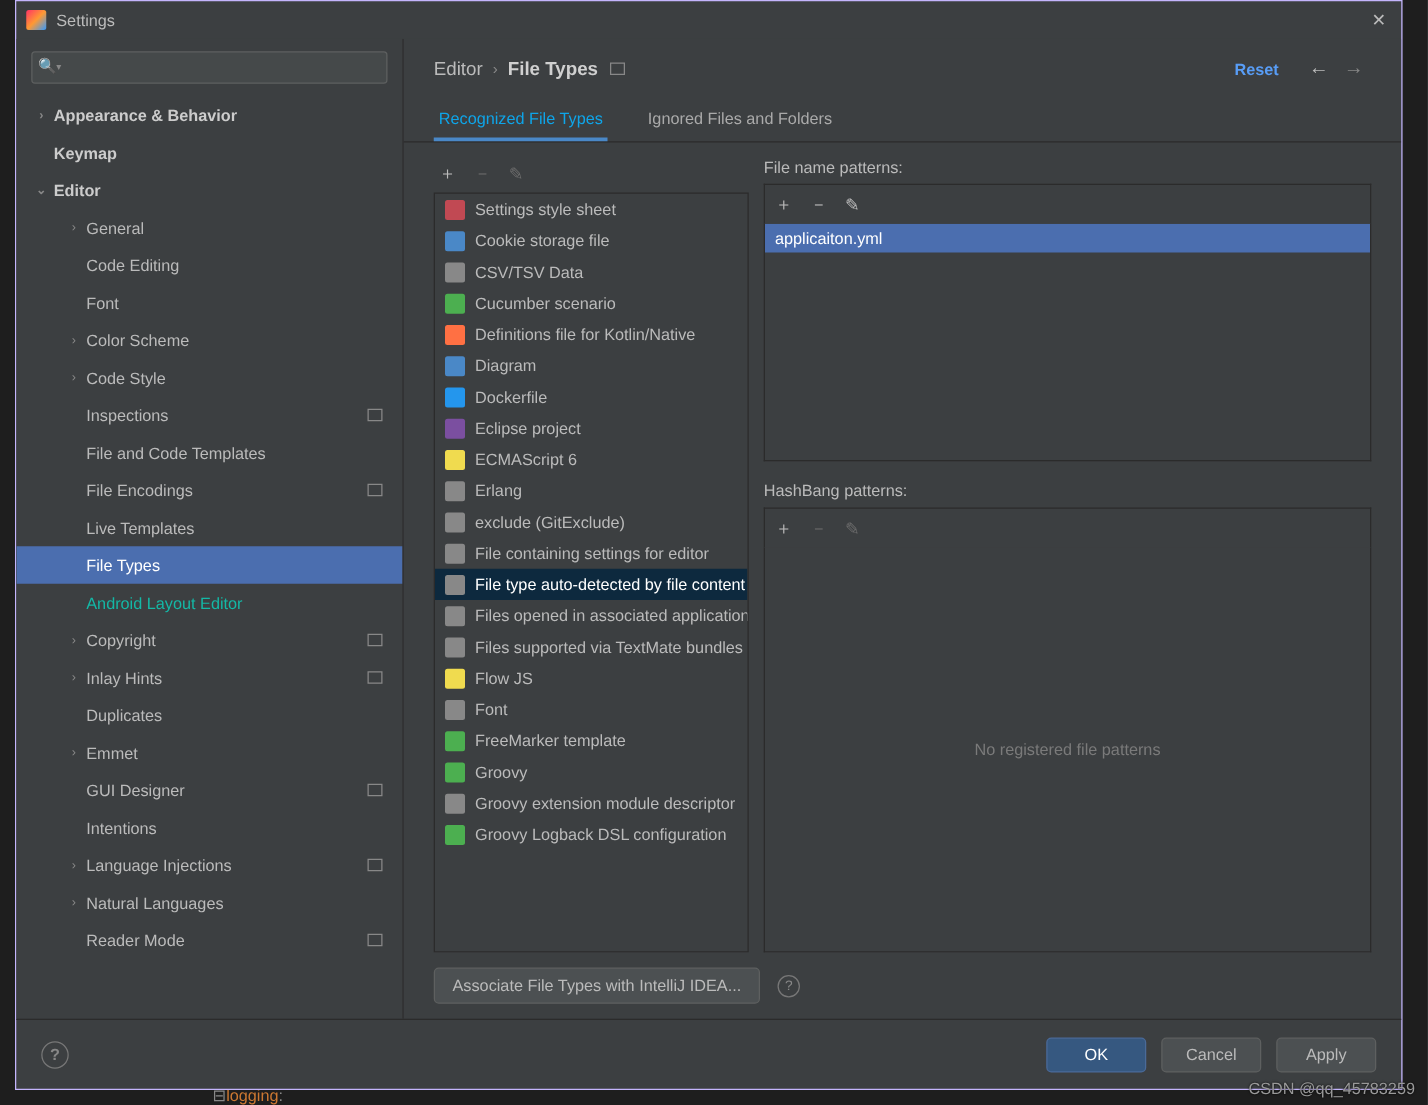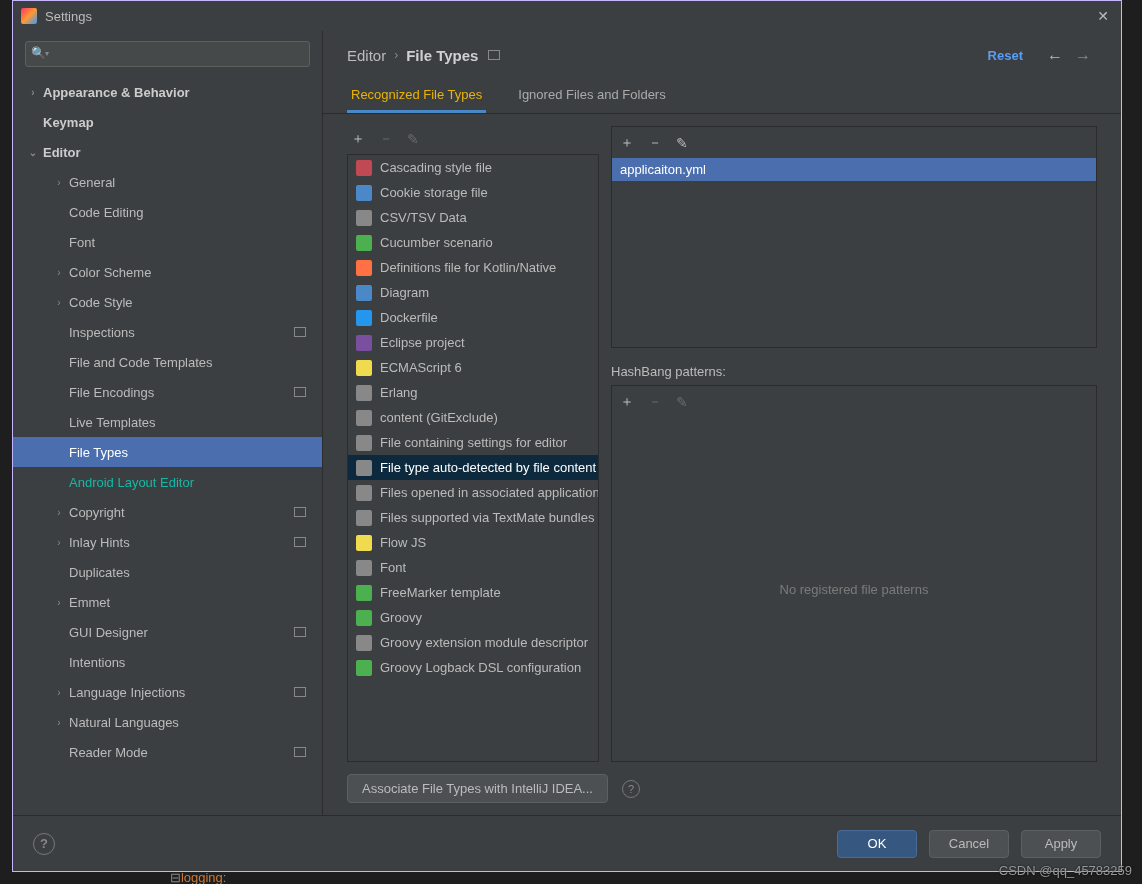--- a/index.html
+++ b/index.html
@@ -33,21 +33,21 @@
 .breadcrumb .sep { margin:0 8px; color:#888; font-size:12px;}
 .breadcrumb .cur { font-weight:600; color:#d0d0d0; }
 .breadcrumb .end-badge{ margin-left:10px; width:12px; height:10px; border:1px solid #888;}
 .breadcrumb .spacer{flex:1;}
 .reset { color:#589df6; font-weight:600; cursor:pointer; margin-right:18px;}
 .nav-arrow{ color:#888; font-size:16px; margin:0 6px; cursor:pointer;}
 .nav-arrow.active{color:#bbb;}
 
 .tabs { display:flex; padding:0 24px; border-bottom:1px solid #2b2b2b; }
 .tab { padding:8px 4px; margin-right:28px; color:#aaa; cursor:pointer; border-bottom:3px solid transparent; }
-.tab.active { color:#eab308; border-bottom-color:#4a88c7; }
+.tab.active { color:#0ea5e9; border-bottom-color:#4a88c7; }
 
 .content { flex:1; display:flex; padding:12px 24px 0; gap:12px; overflow:hidden; }
 .col { display:flex; flex-direction:column; }
 .col.left{ width:252px;} .col.right{ flex:1;}
 .toolbar { display:flex; align-items:center; gap:14px; height:26px; padding:0 4px;}
 .toolbar .tbtn { color:#bbb; cursor:pointer; font-size:14px;} .toolbar .tbtn.dim{color:#6b6b6b;}
 .list { flex:1; background:#3c3f41; border:1px solid #2b2b2b; overflow-y:auto; margin-top:2px;}
 .list::-webkit-scrollbar{width:12px;} .list::-webkit-scrollbar-thumb{background:#5e6060;border-radius:6px;}
 .litem{ display:flex; align-items:center; height:25px; padding:0 8px; cursor:pointer; color:#bbb; white-space:nowrap; overflow:hidden;}
 .litem.selected{ background:#0d293e; color:#fff;}
@@ -220,21 +220,21 @@
       <div class="content">
         <div class="col left">
           <div class="toolbar">
             <span class="tbtn">＋</span>
             <span class="tbtn dim">－</span>
             <span class="tbtn dim">✎</span>
           </div>
           <div class="list" id="ftlist">
               <div class="litem">
                 <span class="fico" style="background: rgb(193, 73, 83);"></span>
-                <span>Cascading style file</span>
+                <span>Settings style sheet</span>
               </div>
               <div class="litem">
                 <span class="fico" style="background: rgb(74, 136, 199);"></span>
                 <span>Cookie storage file</span>
               </div>
               <div class="litem">
                 <span class="fico" style="background: rgb(136, 136, 136);"></span>
                 <span>CSV/TSV Data</span>
               </div>
               <div class="litem">
@@ -260,21 +260,21 @@
               <div class="litem">
                 <span class="fico" style="background: rgb(240, 219, 79);"></span>
                 <span>ECMAScript 6</span>
               </div>
               <div class="litem">
                 <span class="fico" style="background: rgb(136, 136, 136);"></span>
                 <span>Erlang</span>
               </div>
               <div class="litem">
                 <span class="fico" style="background: rgb(136, 136, 136);"></span>
-                <span>content (GitExclude)</span>
+                <span>exclude (GitExclude)</span>
               </div>
               <div class="litem">
                 <span class="fico" style="background: rgb(136, 136, 136);"></span>
                 <span>File containing settings for editor</span>
               </div>
               <div class="litem selected">
                 <span class="fico" style="background: rgb(136, 136, 136);"></span>
                 <span>File type auto-detected by file content</span>
               </div>
               <div class="litem">
@@ -306,20 +306,21 @@
                 <span>Groovy extension module descriptor</span>
               </div>
               <div class="litem">
                 <span class="fico" style="background: rgb(76, 175, 80);"></span>
                 <span>Groovy Logback DSL configuration</span>
               </div>
             </div>
         </div>
 
         <div class="col right">
+          <div class="section-label">File name patterns:</div>
           <div class="toolbar" style="border:1px solid #2b2b2b;border-bottom:none;padding:4px 8px;height:32px;">
             <span class="tbtn">＋</span>
             <span class="tbtn">－</span>
             <span class="tbtn">✎</span>
           </div>
           <div class="patterns top" id="patlist" style="border-top:none;">
               <div class="pattern-item selected">applicaiton.yml</div>
             </div>
 
           <div class="section-label">HashBang patterns:</div>

